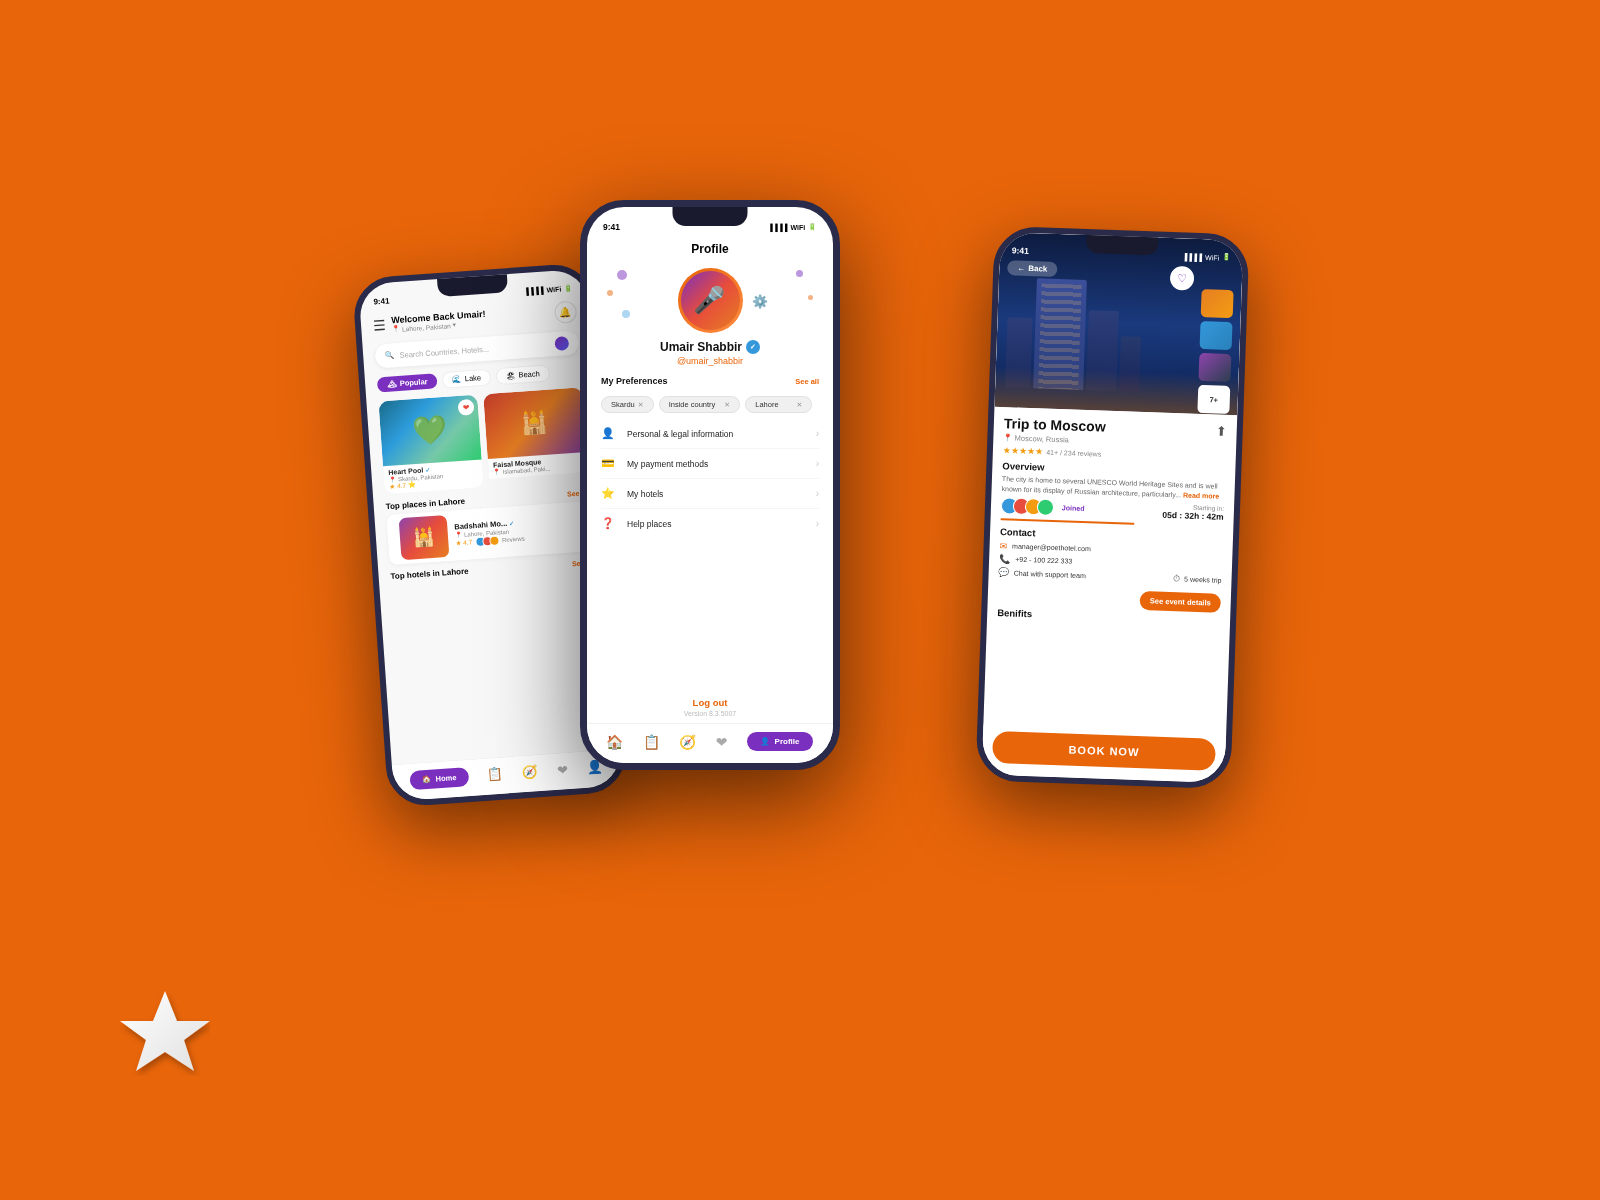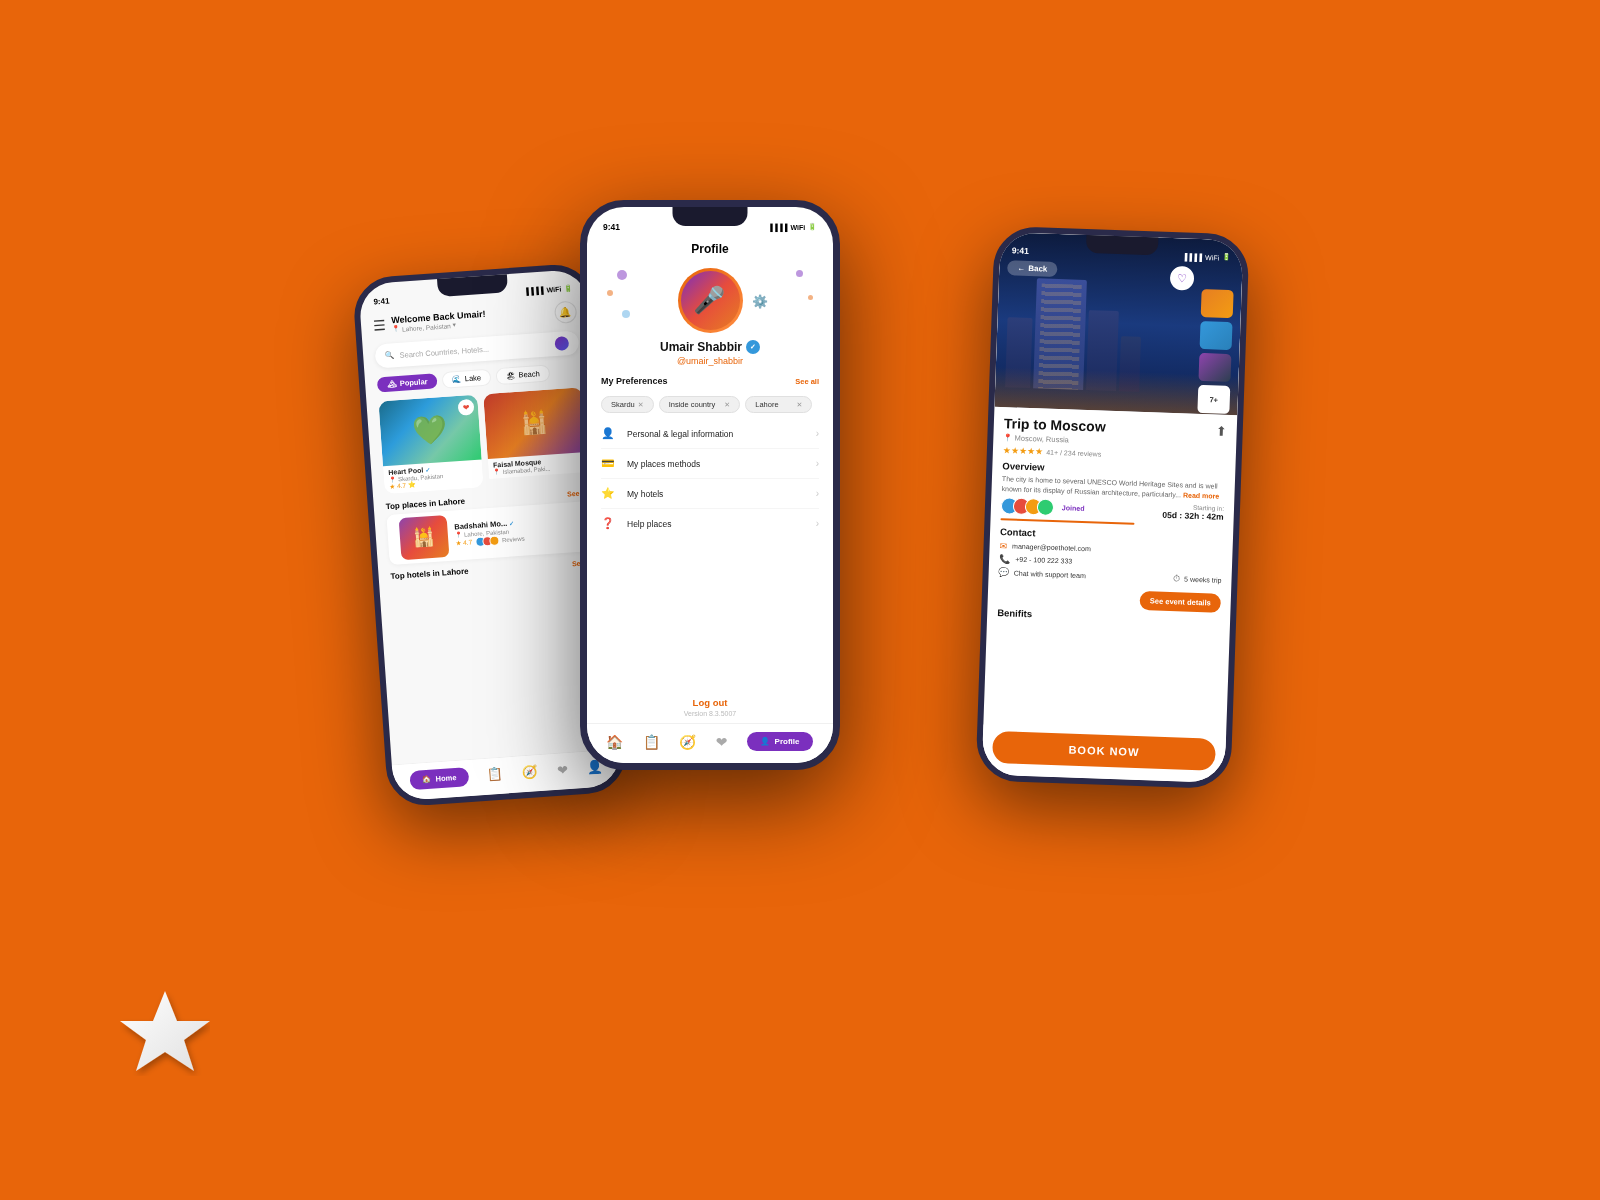--- a/index.html
+++ b/index.html
@@ -223,21 +223,21 @@
         </div>
 
         <div style="padding:2px 14px;flex:1;">
           <div style="display:flex;align-items:center;gap:8px;padding:8px 0;border-bottom:1px solid #f5f5f5;">
             <span style="font-size:11px;color:#555;width:18px;">👤</span>
             <span style="flex:1;font-size:8.5px;color:#222;">Personal &amp; legal information</span>
             <span style="font-size:10px;color:#ccc;">›</span>
           </div>
           <div style="display:flex;align-items:center;gap:8px;padding:8px 0;border-bottom:1px solid #f5f5f5;">
             <span style="font-size:11px;color:#555;width:18px;">💳</span>
-            <span style="flex:1;font-size:8.5px;color:#222;">My places methods</span>
+            <span style="flex:1;font-size:8.5px;color:#222;">My payment methods</span>
             <span style="font-size:10px;color:#ccc;">›</span>
           </div>
           <div style="display:flex;align-items:center;gap:8px;padding:8px 0;border-bottom:1px solid #f5f5f5;">
             <span style="font-size:11px;color:#555;width:18px;">⭐</span>
             <span style="flex:1;font-size:8.5px;color:#222;">My hotels</span>
             <span style="font-size:10px;color:#ccc;">›</span>
           </div>
           <div style="display:flex;align-items:center;gap:8px;padding:8px 0;">
             <span style="font-size:11px;color:#555;width:18px;">❓</span>
             <span style="flex:1;font-size:8.5px;color:#222;">Help places</span>

